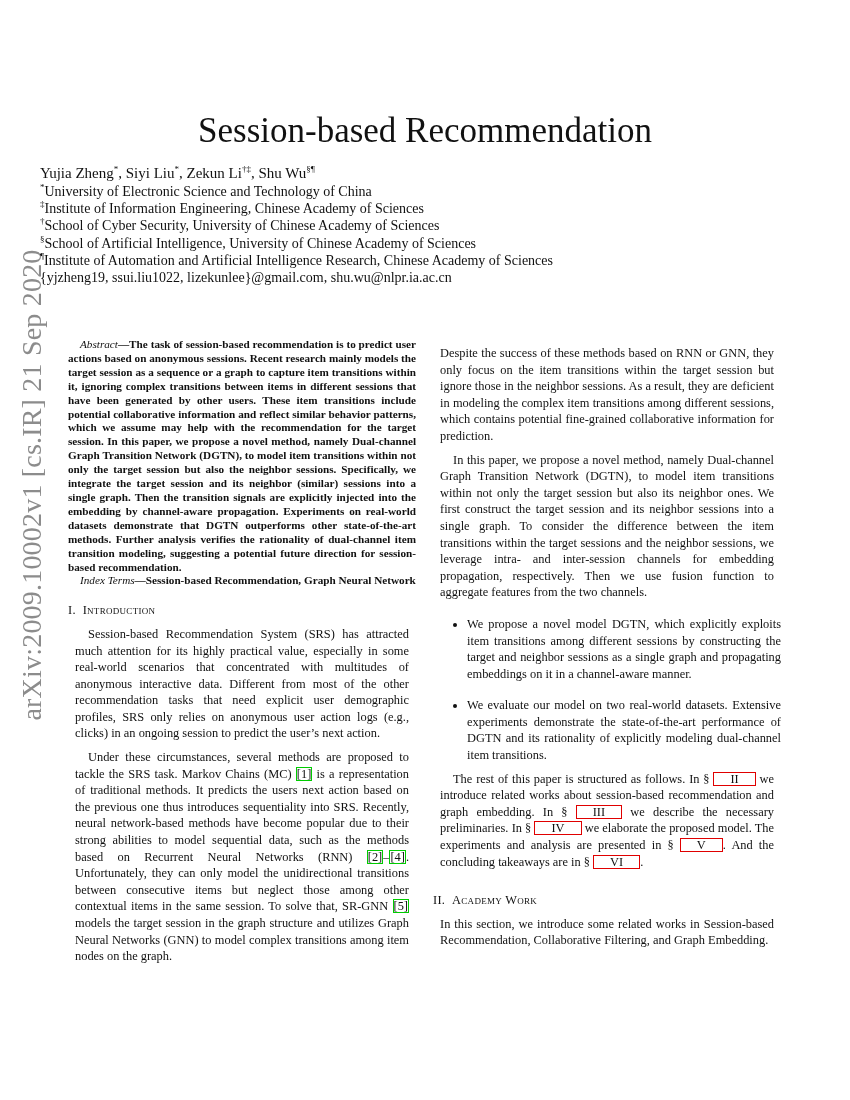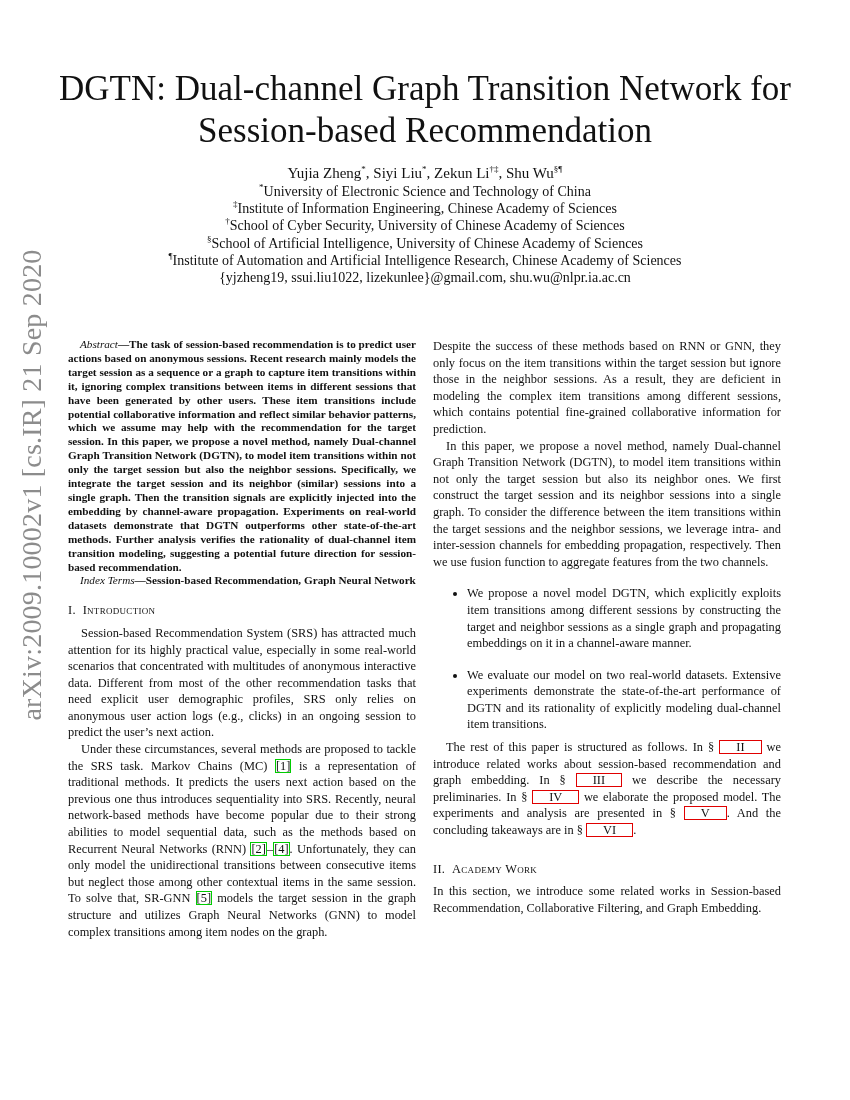--- a/index.html
+++ b/index.html
@@ -1,54 +1,54 @@
 <!DOCTYPE html>
 <html><head>
 <meta charset="utf-8">
 <style>
   html, body { margin: 0; padding: 0; background: #ffffff; }
   body { width: 850px; height: 1100px; position: relative; overflow: hidden;
          font-family: "Liberation Serif", "DejaVu Serif", serif; color: #111; }
   .title { position: absolute; left: 40px; width: 770px; top: 68px; text-align: center;
            font-size: 35px; line-height: 42px; font-weight: normal; margin: 0; }
-  .authors { position: absolute; left: 40px; width: 770px; top: 164px; text-align: center;
+  .authors { position: absolute; left: 40px; width: 770px; top: 164px; text-align: left;
              font-size: 14px; line-height: 17.2px; }
   .authors .name-line { font-size: 15px; line-height: 19px; }
   sup { font-size: 9px; line-height: 0; }
   .sidebar-id { position: absolute; left: 12px; top: 300px; width: 40px; height: 370px; }
   .sidebar-id span { position: absolute; left: 50%; top: 50%; white-space: nowrap;
                      transform: translate(-50%, -50%) rotate(-90deg); font-size: 28px;
                      color: #8c8c8c; letter-spacing: 0.2px; }
   .col { position: absolute; top: 338px; width: 348px; font-size: 12.4px; line-height: 16.6px;
          text-align: justify; }
   .col-left { left: 68px; }
   .col-right { left: 433px; }
   .abstract { font-weight: bold; font-size: 11.2px; line-height: 13.9px; margin: 0; text-indent: 12px; }
   .abstract .it { font-style: italic; font-weight: normal; }
   .index-terms { font-weight: bold; font-size: 11.2px; line-height: 13.9px; margin: 0; text-indent: 12px; }
   .index-terms .it { font-style: italic; font-weight: normal; }
   .section-heading { text-align: left; font-size: 12.4px; margin: 14px 0 6px 0; letter-spacing: 0.3px; }
   .sc { font-variant: small-caps; }
-  p { margin: 0; }
+  p { margin: 7px; }
   .para { text-indent: 13px; }
   .para-noindent { text-indent: 0; }
   .cite { outline: 1px solid #00cc00; outline-offset: -1px; padding: 0 1px; }
   .xref { outline: 1px solid #e00000; outline-offset: -1px; padding: 0 17px; }
   ul.contrib { margin: 8px 0 6px 0; padding-left: 34px; }
   ul.contrib li { margin: 15px 0 0 0; }
 </style>
 </head>
 <body>
 
 <div class="sidebar-id">
   <span>arXiv:2009.10002v1  [cs.IR]  21 Sep 2020</span>
 </div>
 
 <h1 class="title">
-  <span>DGTN: Dual-channel Graph Transition Network for</span><br>
+  <br>
   <span>Session-based Recommendation</span>
 </h1>
 
 <div class="authors">
   <div class="name-line">
     <span>Yujia Zheng</span><sup>*</sup>,
     <span>Siyi Liu</span><sup>*</sup>,
     <span>Zekun Li</span><sup>†‡</sup>,
     <span>Shu Wu</span><sup>§¶</sup>
   </div>

